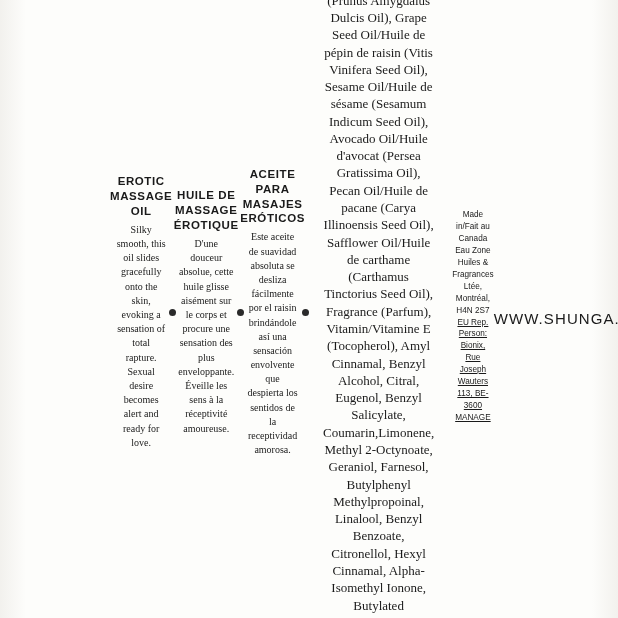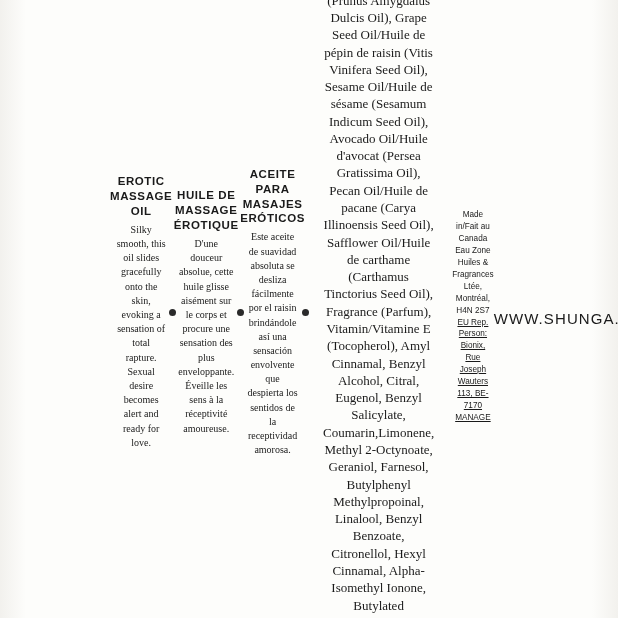--- a/index.html
+++ b/index.html
@@ -161,21 +161,21 @@
     <div class="line"></div>
     <div class="dot"></div>
   </div>
 
 
   <div class="ingredients">Ingredients (I.N.C.I.): Ingredients (I.N.C.I.): Sweet Almond Oil/Huile d'amande douce (Prunus Amygdalus Dulcis Oil), Grape Seed Oil/Huile de pépin de raisin (Vitis Vinifera Seed Oil), Sesame Oil/Huile de sésame (Sesamum Indicum Seed Oil), Avocado Oil/Huile d'avocat (Persea Gratissima Oil), Pecan Oil/Huile de pacane (Carya Illinoensis Seed Oil), Safflower Oil/Huile de carthame (Carthamus Tinctorius Seed Oil), Fragrance (Parfum), Vitamin/Vitamine E (Tocopherol), Amyl Cinnamal, Benzyl Alcohol, Citral, Eugenol, Benzyl Salicylate, Coumarin,Limonene, Methyl 2-Octynoate, Geraniol, Farnesol, Butylphenyl Methylpropoinal, Linalool, Benzyl Benzoate, Citronellol, Hexyl Cinnamal, Alpha-Isomethyl Ionone, Butylated Hydroxytoluene (BHT), Lyral, Cinnamyl Alcohol, IsoEugenol, Hydroxycitronellal, Hydroxyisohexyl 3-cyclohexene-Carboxaldehyde.</div>
 
   <div class="footer">
     <div>Made in/Fait au Canada</div>
     <div>Eau Zone Huiles &amp; Fragrances Ltée, Montréal, H4N 2S7</div>
-    <div class="eu">EU Rep. Person: Bionix, Rue Joseph Wauters 113, BE-7170 MANAGE</div>
+    <div class="eu">EU Rep. Person: Bionix, Rue Joseph Wauters 113, BE-3600 MANAGE</div>
   </div>
 
   <div class="url-row">
     <span class="url">WWW.SHUNGA.COM</span>
     <span class="code">V-18144</span>
   </div>
 
 </div>
 
 </body></html>

